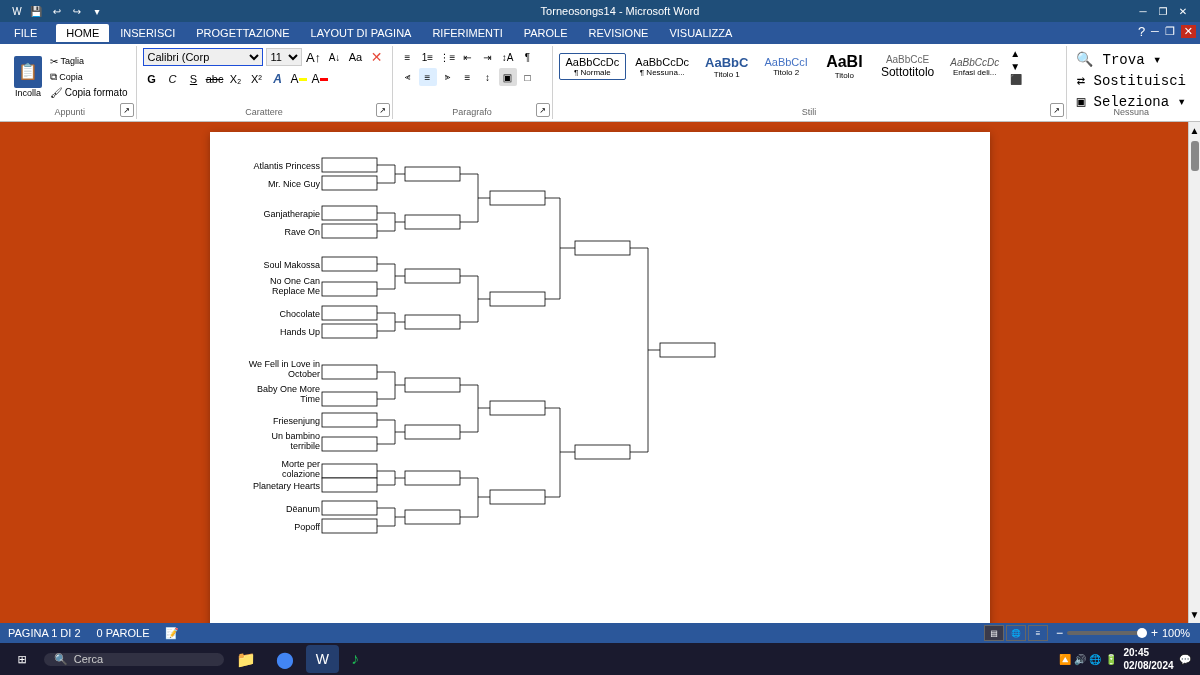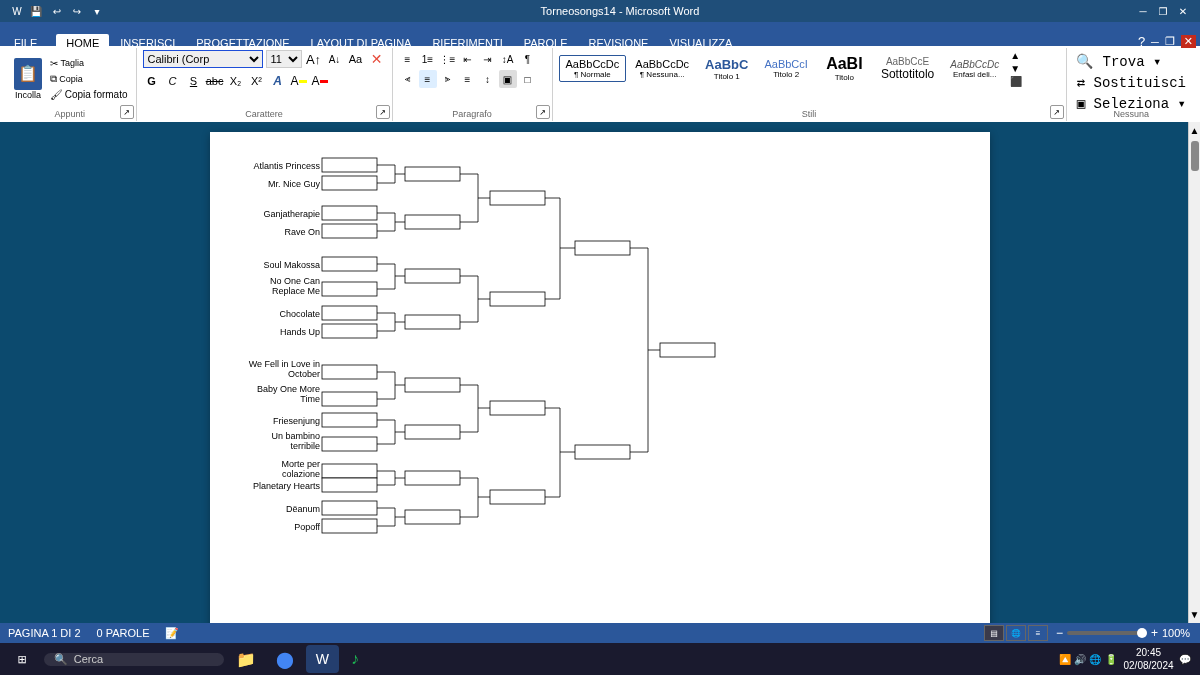--- a/index.html
+++ b/index.html
@@ -18,22 +18,22 @@
     }
     #titlebar .title { flex: 1; text-align: center; }
     #titlebar .win-controls { display: flex; gap: 2px; }
     #titlebar .win-btn { width: 18px; height: 16px; display: flex; align-items: center; justify-content: center; font-size: 10px; cursor: pointer; }
 
     
     #ribbon-tabs {
       height: 22px;
       background: #2b579a;
       display: flex;
-      align-items: flex-start;
-      padding: 12px 4px;
+      align-items: center;
+      padding: 0 4px;
       gap: 1px;
     }
     .ribbon-tab {
       padding: 3px 10px;
       color: #fff;
       font-size: 11px;
       cursor: pointer;
       border-radius: 2px 2px 0 0;
       background: transparent;
     }
@@ -280,30 +280,30 @@
     }
     .taskbar-right {
       margin-left: auto;
       display: flex;
       align-items: center;
       gap: 6px;
       color: #fff;
       font-size: 10px;
       padding-right: 4px;
     }
-    .taskbar-time { text-align: center; line-height: 1.3; }
+    .taskbar-time { text-align: left; line-height: 1.3; font-weight: bold; }
 
     
     #doc-area {
       position: absolute;
       top: 122px;
       left: 0;
       right: 0;
       bottom: 52px;
-      background: #0c4a6e;
+      background: #c2410c;
       overflow-y: auto;
       display: flex;
       justify-content: center;
       padding: 10px 0;
     }
 
     #doc-page {
       background: #fff;
       width: 780px;
       min-height: 500px;

